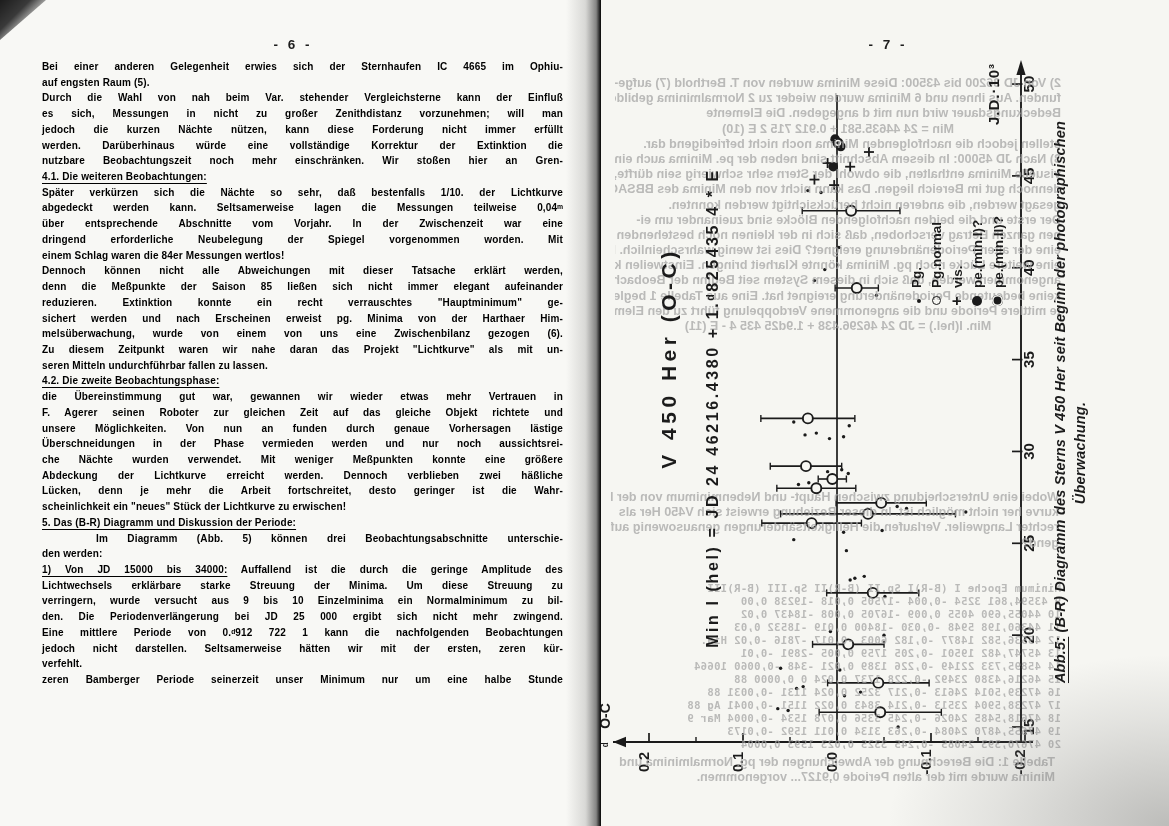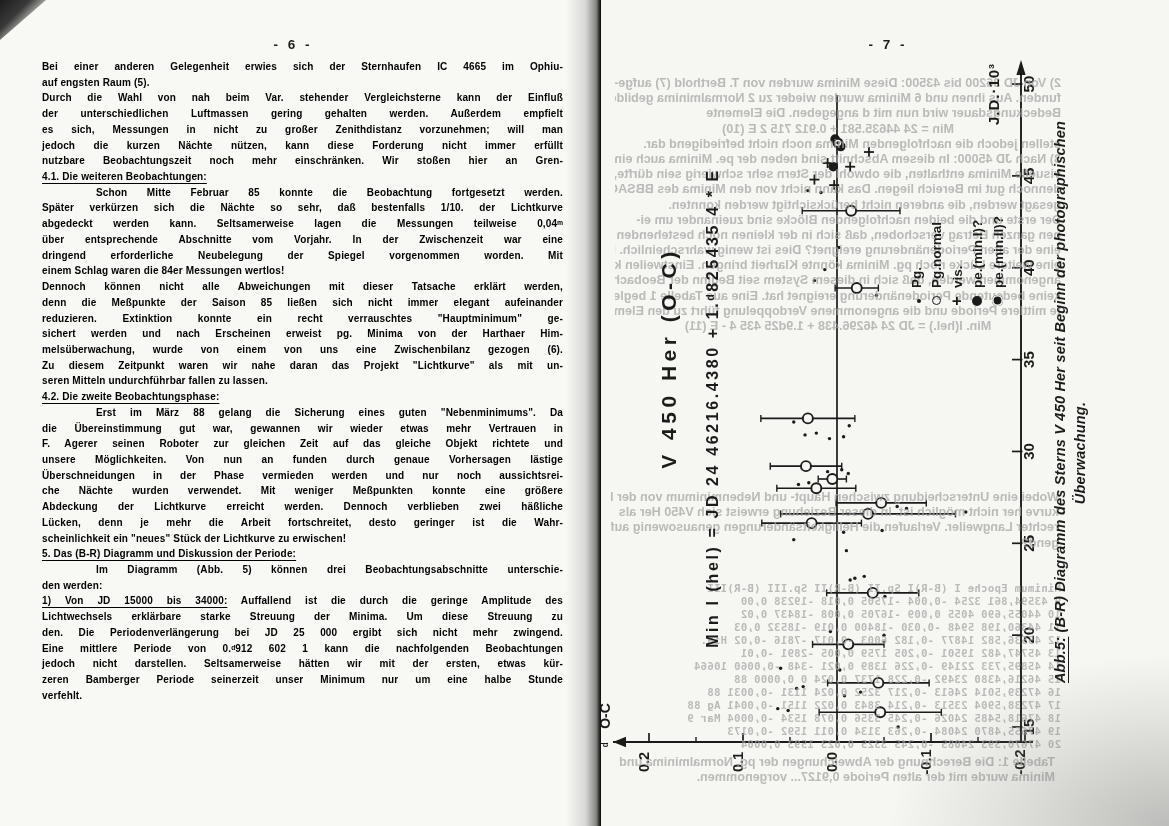--- a/index.html
+++ b/index.html
@@ -59,58 +59,57 @@
 <body>
 
 <div class="scan">
 
   <div class="page-left">
     <div class="pagenum pn6">- 6 -</div>
     <div class="body-text" id="left-lines">
         <div class="tl">Bei einer anderen Gelegenheit erwies sich der Sternhaufen IC 4665 im Ophiu-</div>
         <div class="tl short">auf engsten Raum (5).</div>
         <div class="tl">Durch die Wahl von nah beim Var. stehender Vergleichsterne kann der Einfluß</div>
-        <div class="tl">der unterschiedlichen Luftmassen gering gehalten werden. Außerdem empfielt</div>
         <div class="tl">es sich, Messungen in nicht zu großer Zenithdistanz vorzunehmen; will man</div>
         <div class="tl">jedoch die kurzen Nächte nützen, kann diese Forderung nicht immer erfüllt</div>
+        <div class="tl">werden. Darüberhinaus würde eine vollständige Korrektur der Extinktion die</div>
         <div class="tl">nutzbare Beobachtungszeit noch mehr einschränken. Wir stoßen hier an Gren-</div>
         <div class="tl short"><span class="ul">4.1. Die weiteren Beobachtungen:</span></div>
-        <div class="tl ind">Schon Mitte Februar 85 konnte die Beobachtung fortgesetzt werden.</div>
         <div class="tl">Später verkürzen sich die Nächte so sehr, daß bestenfalls 1/10. der Lichtkurve</div>
         <div class="tl">abgedeckt werden kann. Seltsamerweise lagen die Messungen teilweise 0,04ᵐ</div>
         <div class="tl">über entsprechende Abschnitte vom Vorjahr. In der Zwischenzeit war eine</div>
         <div class="tl">dringend erforderliche Neubelegung der Spiegel vorgenommen worden. Mit</div>
         <div class="tl short">einem Schlag waren die 84er Messungen wertlos!</div>
         <div class="tl">Dennoch können nicht alle Abweichungen mit dieser Tatsache erklärt werden,</div>
         <div class="tl">denn die Meßpunkte der Saison 85 ließen sich nicht immer elegant aufeinander</div>
         <div class="tl">reduzieren. Extinktion konnte ein recht verrauschtes "Hauptminimum" ge-</div>
         <div class="tl">sichert werden und nach Erscheinen erweist pg. Minima von der Harthaer Him-</div>
         <div class="tl">melsüberwachung, wurde von einem von uns eine Zwischenbilanz gezogen (6).</div>
         <div class="tl">Zu diesem Zeitpunkt waren wir nahe daran das Projekt "Lichtkurve" als mit un-</div>
         <div class="tl short">seren Mitteln undurchführbar fallen zu lassen.</div>
         <div class="tl short"><span class="ul">4.2. Die zweite Beobachtungsphase:</span></div>
-        <div class="tl ind">Erst im März 88 gelang die Sicherung eines guten "Nebenminimums". Da</div>
         <div class="tl">die Übereinstimmung gut war, gewannen wir wieder etwas mehr Vertrauen in</div>
         <div class="tl">F. Agerer seinen Roboter zur gleichen Zeit auf das gleiche Objekt richtete und</div>
         <div class="tl">unsere Möglichkeiten. Von nun an funden durch genaue Vorhersagen lästige</div>
         <div class="tl">Überschneidungen in der Phase vermieden werden und nur noch aussichtsrei-</div>
         <div class="tl">che Nächte wurden verwendet. Mit weniger Meßpunkten konnte eine größere</div>
         <div class="tl">Abdeckung der Lichtkurve erreicht werden. Dennoch verblieben zwei häßliche</div>
         <div class="tl">Lücken, denn je mehr die Arbeit fortschreitet, desto geringer ist die Wahr-</div>
         <div class="tl short">scheinlichkeit ein "neues" Stück der Lichtkurve zu erwischen!</div>
         <div class="tl short"><span class="ul">5. Das (B-R) Diagramm und Diskussion der Periode:</span></div>
         <div class="tl ind">Im Diagramm (Abb. 5) können drei Beobachtungsabschnitte unterschie-</div>
         <div class="tl short">den werden:</div>
         <div class="tl"><span class="ul">1) Von JD 15000 bis 34000:</span> Auffallend ist die durch die geringe Amplitude des</div>
         <div class="tl">Lichtwechsels erklärbare starke Streuung der Minima. Um diese Streuung zu</div>
+        <div class="tl">verringern, wurde versucht aus 9 bis 10 Einzelminima ein Normalminimum zu bil-</div>
         <div class="tl">den. Die Periodenverlängerung bei JD 25 000 ergibt sich nicht mehr zwingend.</div>
-        <div class="tl">Eine mittlere Periode von 0.ᵈ912 602 1 kann die nachfolgenden Beobachtungen</div>
-        <div class="tl">jedoch nicht darstellen. Seltsamerweise hätten wir mit der ersten, etwas kür-</div>
+        <div class="tl">Eine mittlere Periode von 0.ᵈ912 722 1 kann die nachfolgenden Beobachtungen</div>
+        <div class="tl">jedoch nicht darstellen. Seltsamerweise hätten wir mit der ersten, zeren kür-</div>
+        <div class="tl short">verfehlt.</div>
         <div class="tl">zeren Bamberger Periode seinerzeit unser Minimum nur um eine halbe Stunde</div>
-        <div class="tl short">verfehlt.</div>
       </div>
   </div>
 
   <div class="gutter"></div>
   <div class="corner-tl"></div>
 
   <div class="page-right">
     <div class="pagenum pn7">- 7 -</div>
 
     

